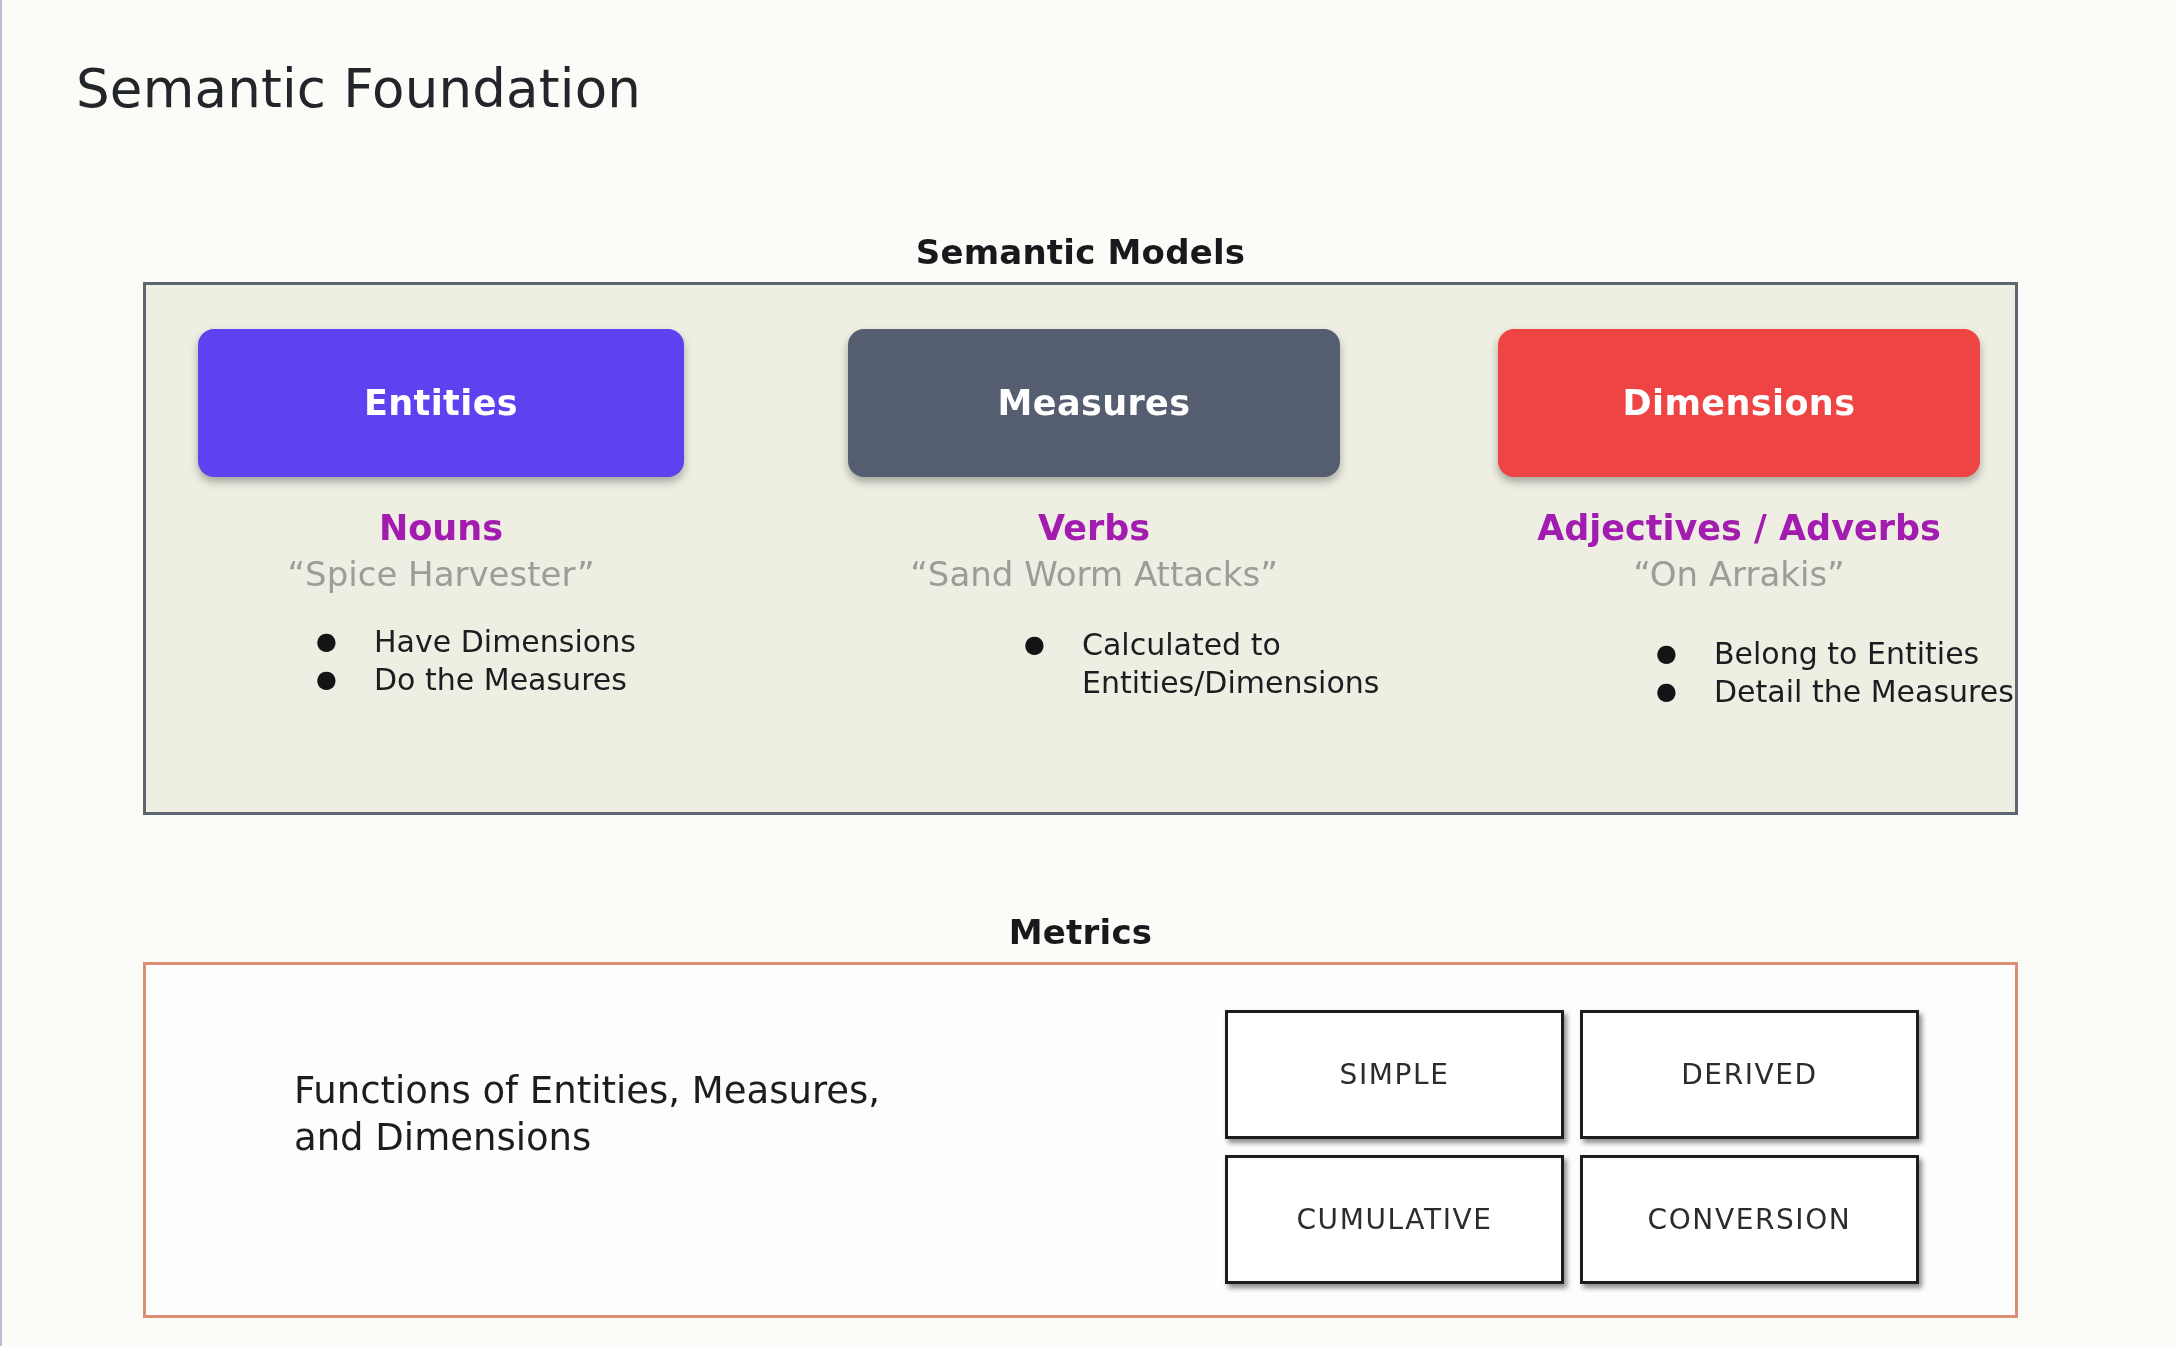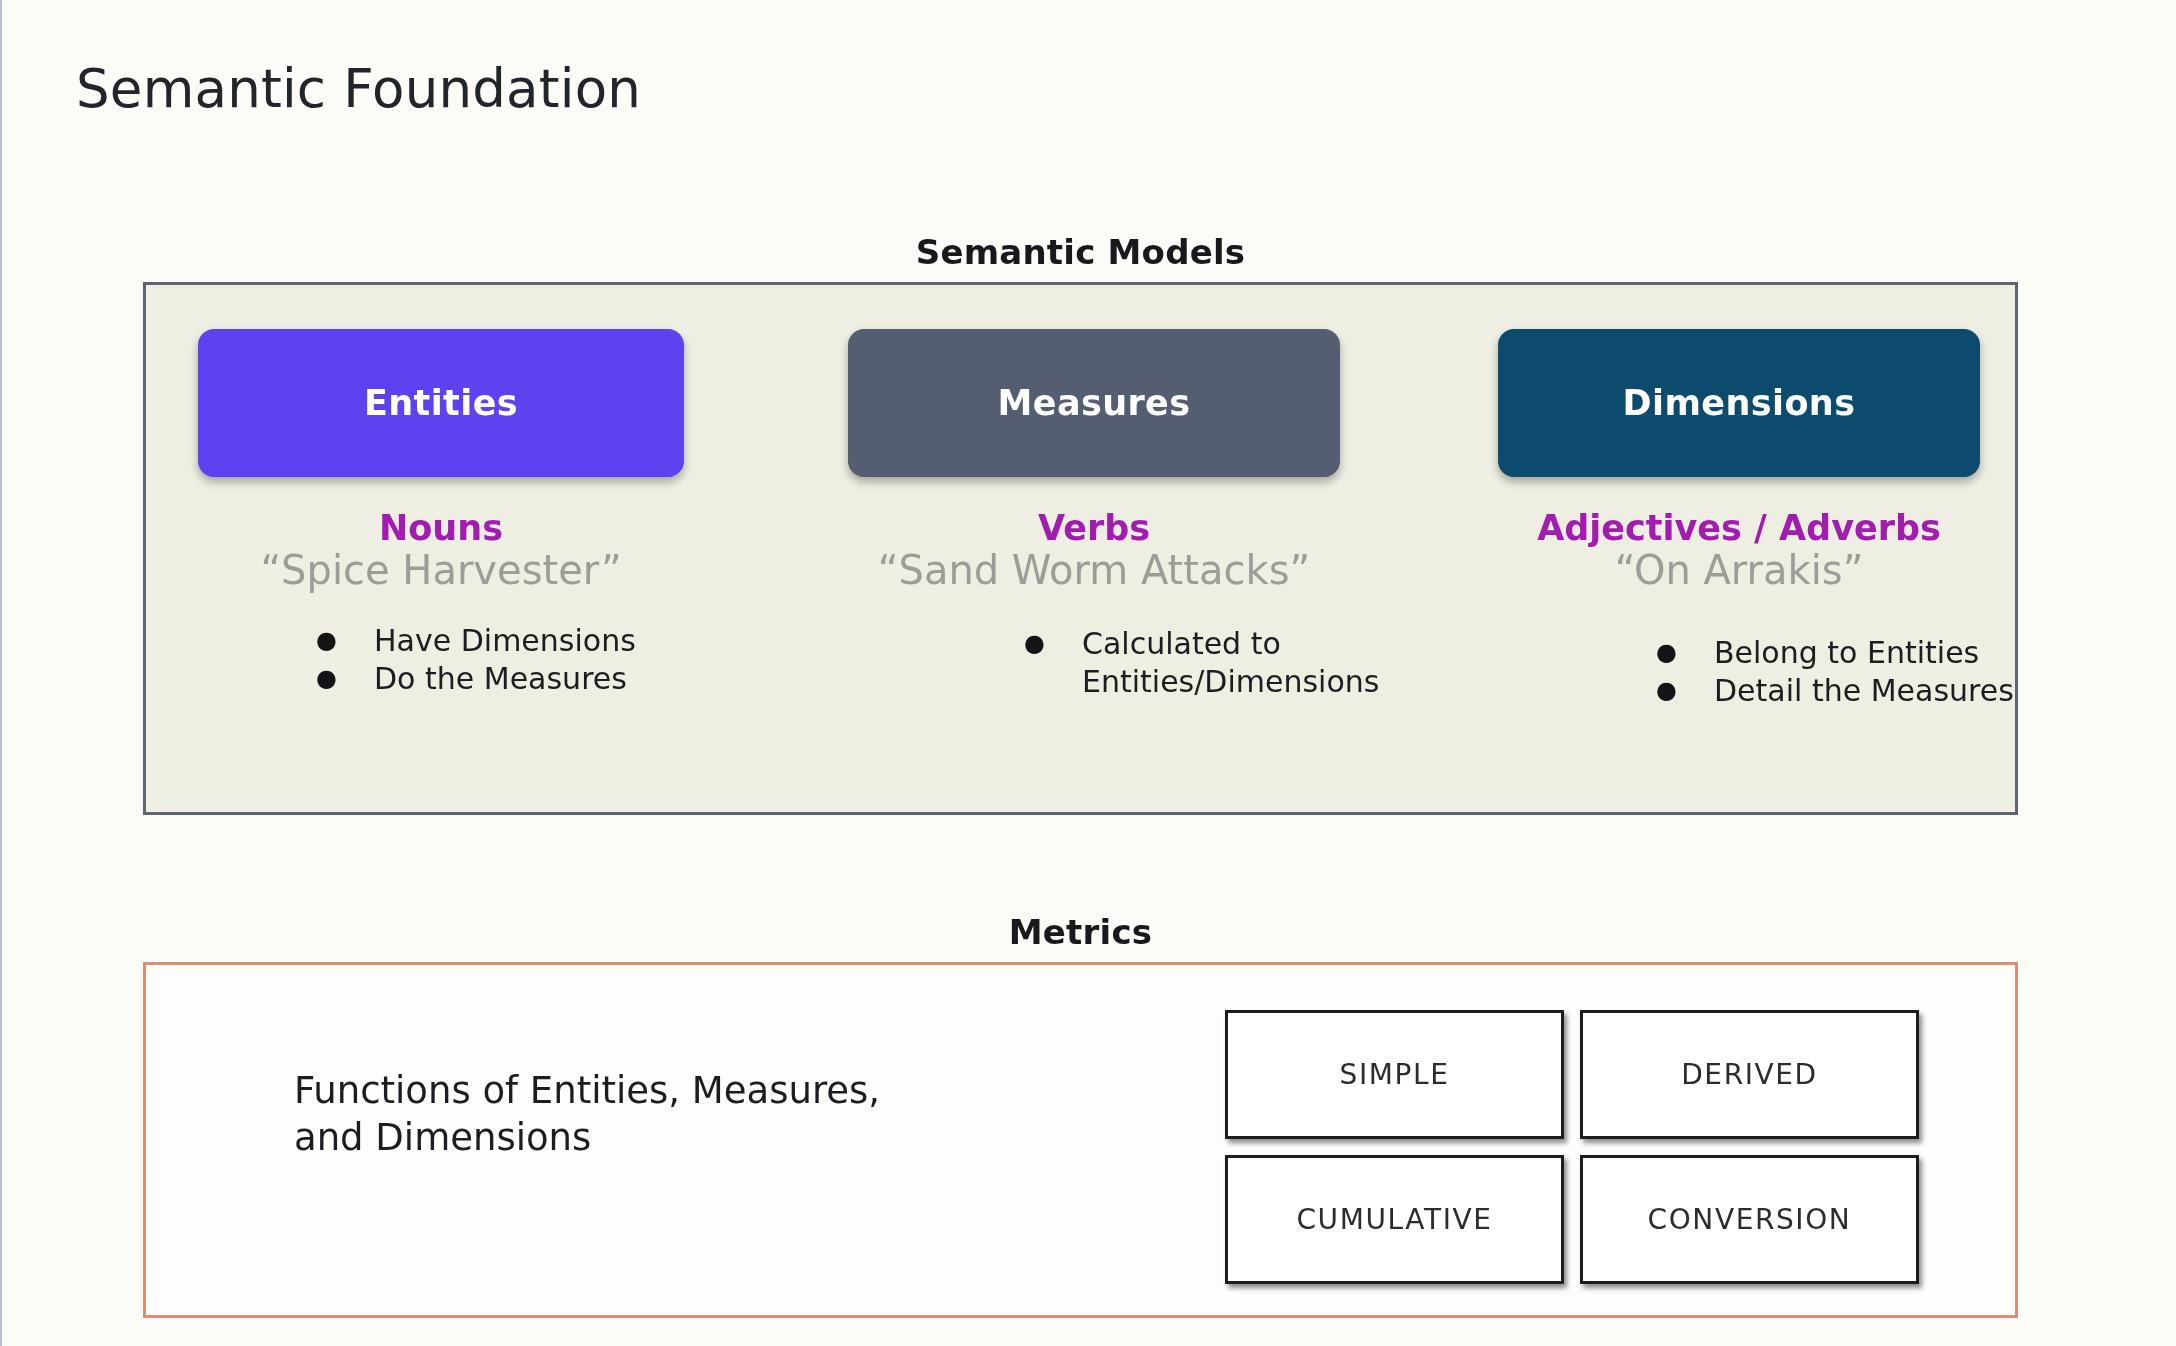--- a/index.html
+++ b/index.html
@@ -112,24 +112,24 @@
 
   .col-heading {
     font-size: 35px;
     font-weight: bold;
     color: #a21caf;
     text-align: center;
     line-height: 1.08;
     white-space: nowrap;
   }
   .col-example {
-    font-size: 40px;
+    font-size: 34px;
     color: #9c9c98;
     text-align: center;
-    margin-top: 0;
+    margin-top: 8px;
     line-height: 1.1;
     white-space: nowrap;
   }
   .col-bullets {
     margin: 0;
     padding: 0;
     list-style: none;
     margin-top: 30px;
   }
   .bullet-item {
@@ -218,21 +218,21 @@
 
   <div class="semantic-panel" style="background: rgb(239, 238, 226); border-color: rgb(94, 100, 112);">
 
     <div class="pill-row">
       <div class="pill" id="pill-entities" style="background: rgb(94, 65, 239);">
         <span class="pill-label">Entities</span>
       </div>
       <div class="pill" id="pill-measures" style="background: rgb(85, 93, 112);">
         <span class="pill-label">Measures</span>
       </div>
-      <div class="pill" id="pill-dimensions" style="background: #0c4a6e;">
+      <div class="pill" id="pill-dimensions" style="background: #ef4444;">
         <span class="pill-label">Dimensions</span>
       </div>
     </div>
 
     <div class="col" id="col-entities">
       <div class="col-heading">Nouns</div>
       <div class="col-example" style="color: rgb(156, 156, 152);">“Spice Harvester”</div>
       <ul class="col-bullets">
         <li class="bullet-item">
           <span class="bullet-dot">●</span>

